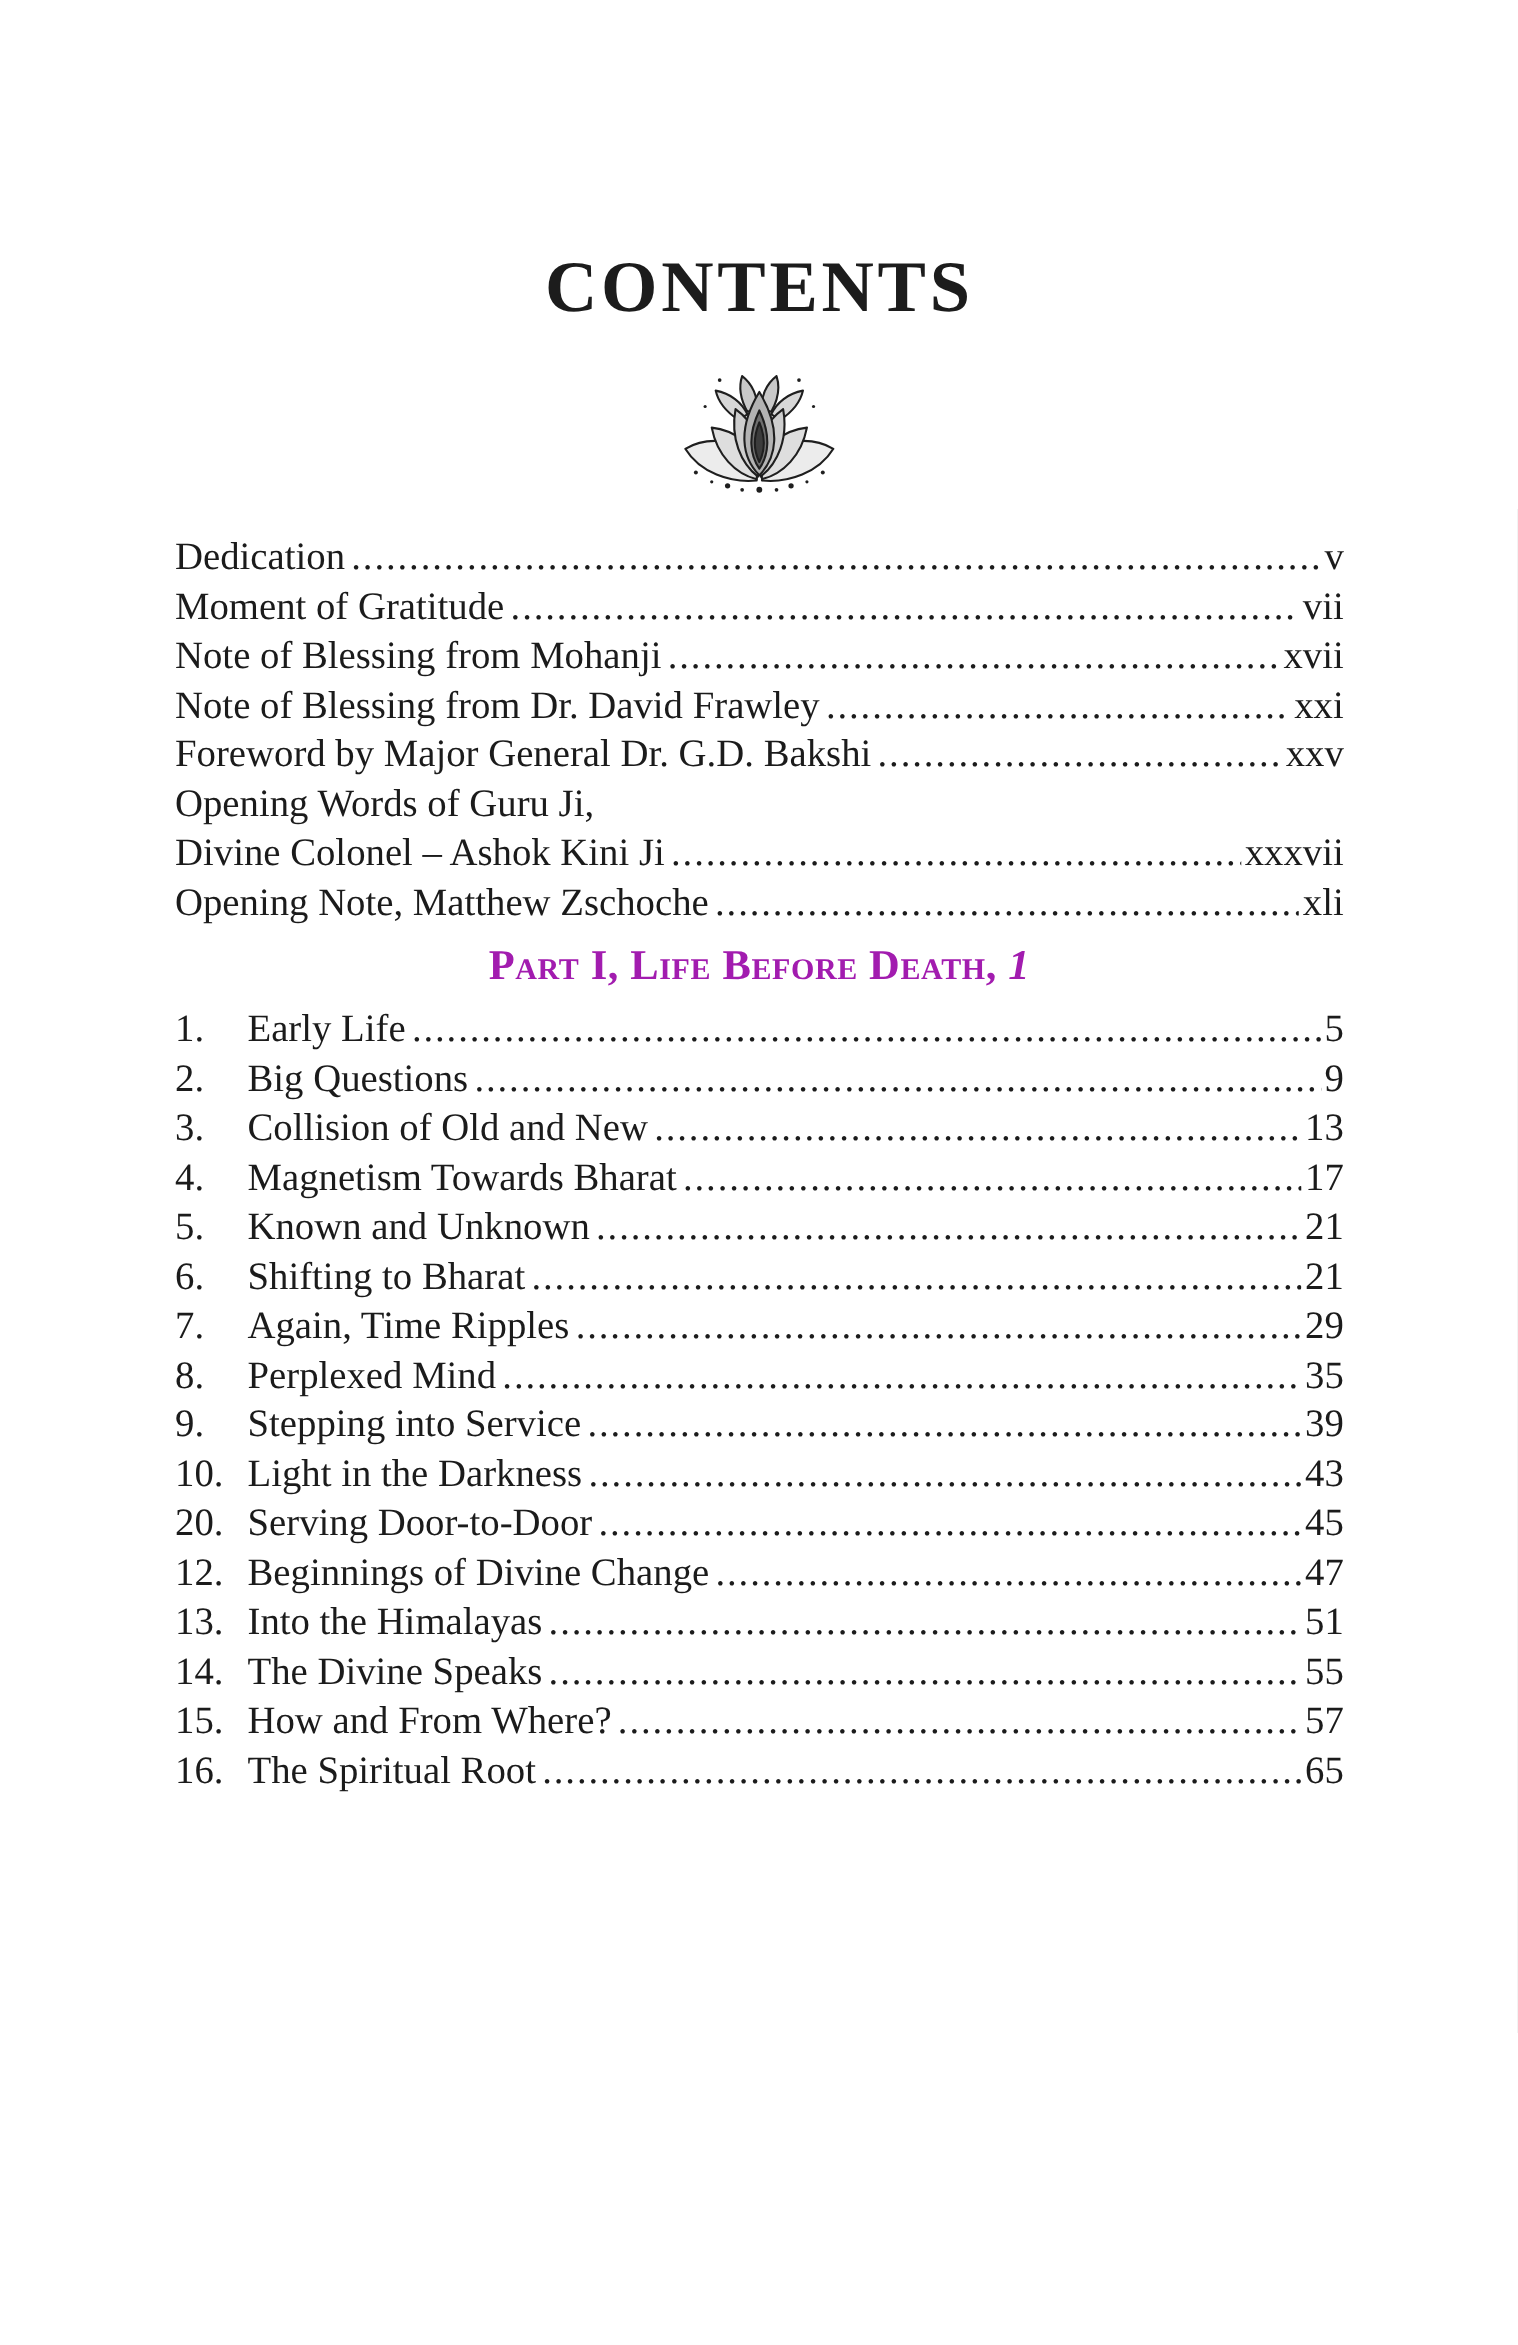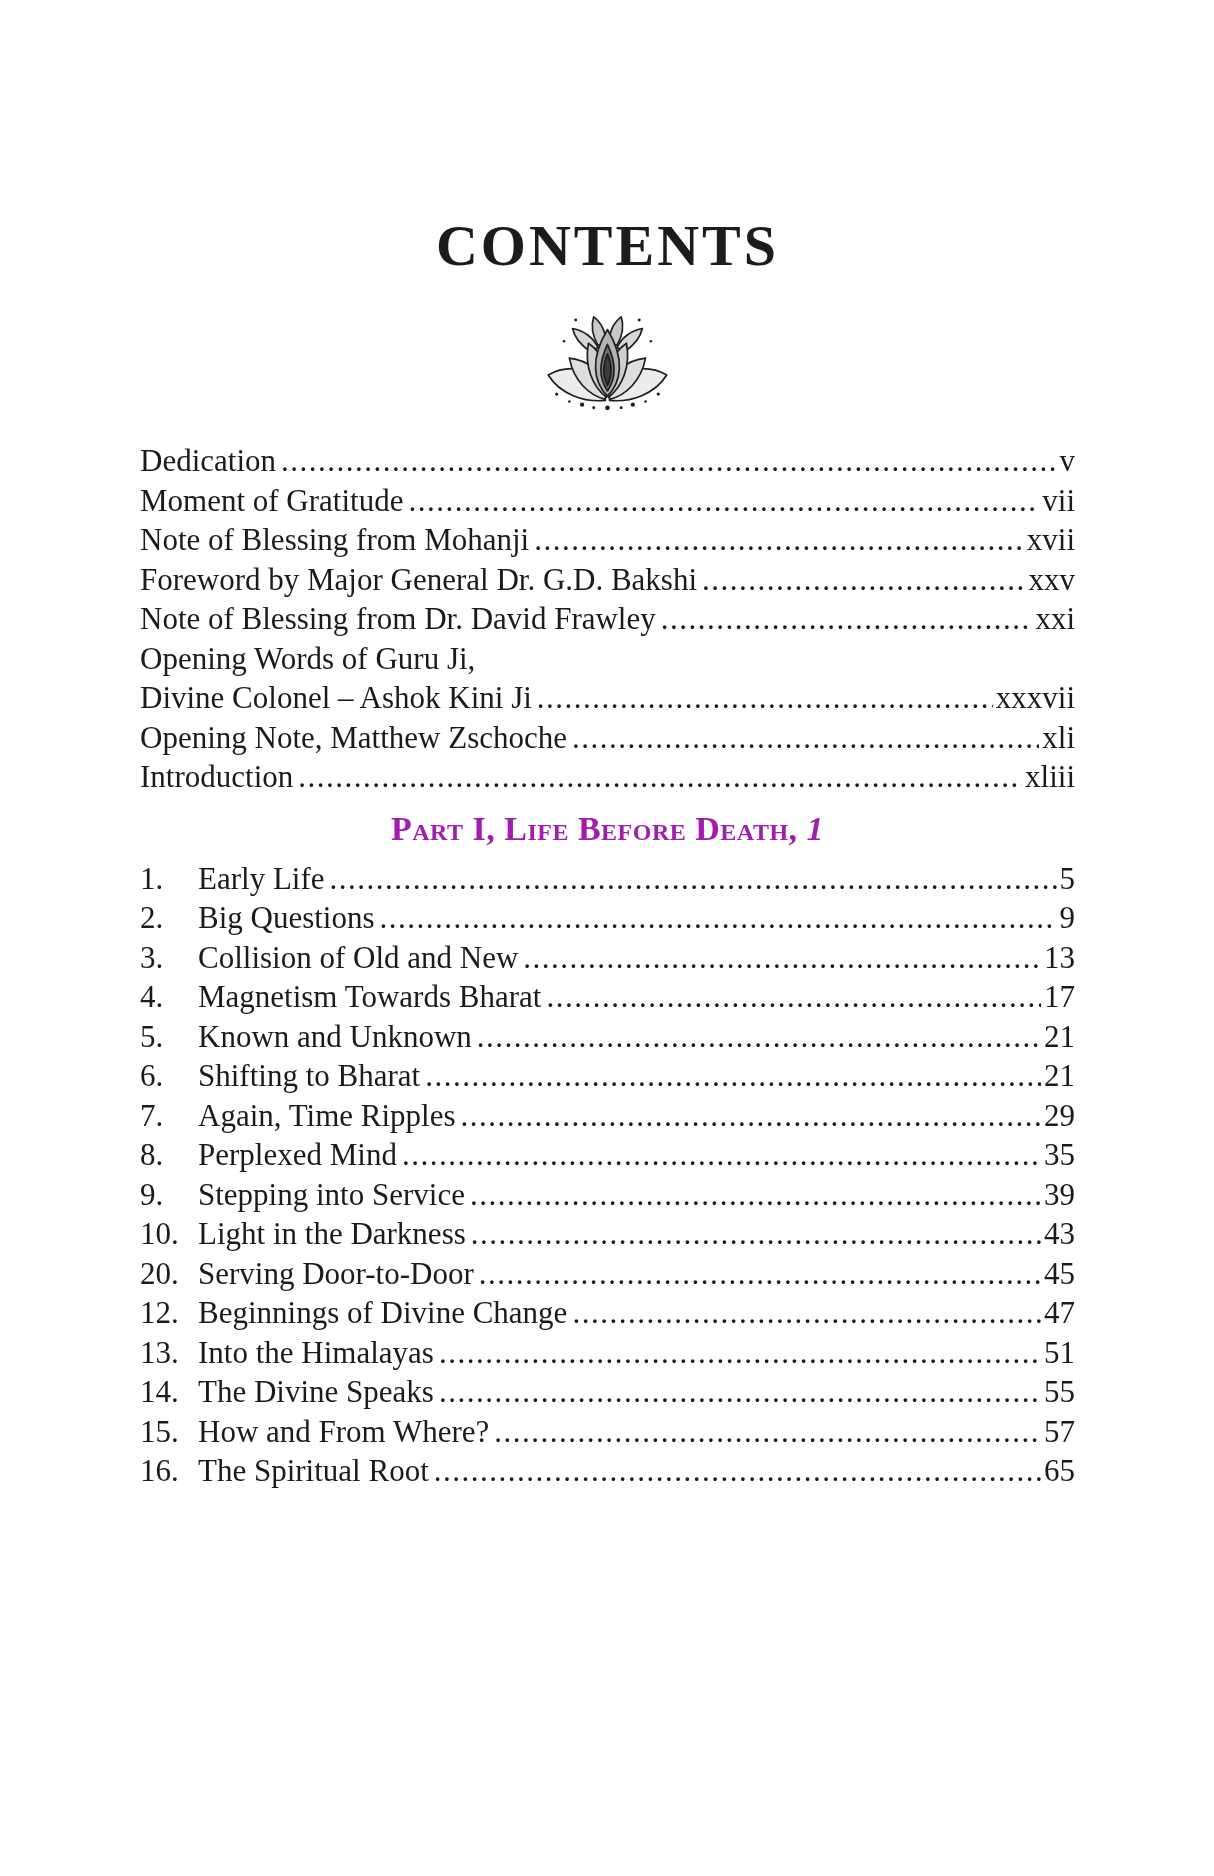--- a/index.html
+++ b/index.html
@@ -9,21 +9,21 @@
     height: 1876px;
     margin: 0 auto;
     background: #ffffff;
     color: #1c1c1c;
     font-family: "Liberation Serif", "DejaVu Serif", serif;
     overflow: hidden;
     box-sizing: border-box;
     padding: 196px 139px 0 140px;
   }
   .title {
-    margin: 16px;
+    margin: 0;
     text-align: center;
     font-size: 58px;
     font-weight: bold;
     letter-spacing: 3px;
     color: #1c1c1c;
   }
   .lotus-wrap {
     text-align: center;
     margin-top: 22px;
     margin-bottom: 28px;
@@ -132,52 +132,46 @@
     <span class="pg">vii</span>
   </div>
       <div class="toc-row">
 
     <span class="label">Note of Blessing from Mohanji</span>
     <span class="leader"></span>
     <span class="pg">xvii</span>
   </div>
       <div class="toc-row">
 
+    <span class="label">Note of Blessing from Dr. David Frawley</span>
+    <span class="leader"></span>
+    <span class="pg">xxi</span>
+  </div>
+      <div class="toc-row">
+
     <span class="label">Foreword by Major General Dr. G.D. Bakshi</span>
     <span class="leader"></span>
     <span class="pg">xxv</span>
   </div>
       <div class="toc-row">
 
-    <span class="label">Note of Blessing from Dr. David Frawley</span>
-    <span class="leader"></span>
-    <span class="pg">xxi</span>
-  </div>
-      <div class="toc-row">
-
     <span class="label">Opening Words of Guru Ji,</span>
 
   </div>
       <div class="toc-row">
 
     <span class="label">Divine Colonel – Ashok Kini Ji</span>
     <span class="leader"></span>
     <span class="pg">xxxvii</span>
   </div>
       <div class="toc-row">
 
     <span class="label">Opening Note, Matthew Zschoche</span>
     <span class="leader"></span>
     <span class="pg">xli</span>
-  </div>
-      <div class="toc-row">
-
-    <span class="label">Introduction</span>
-    <span class="leader"></span>
-    <span class="pg">xliii</span>
   </div>
     </div>
 
   <h2 class="part-header">
     <span>Part I, Life Before Death,</span>
     <span class="part-page">1</span>
   </h2>
 
   <div class="toc chapters">
       <div class="toc-row">

